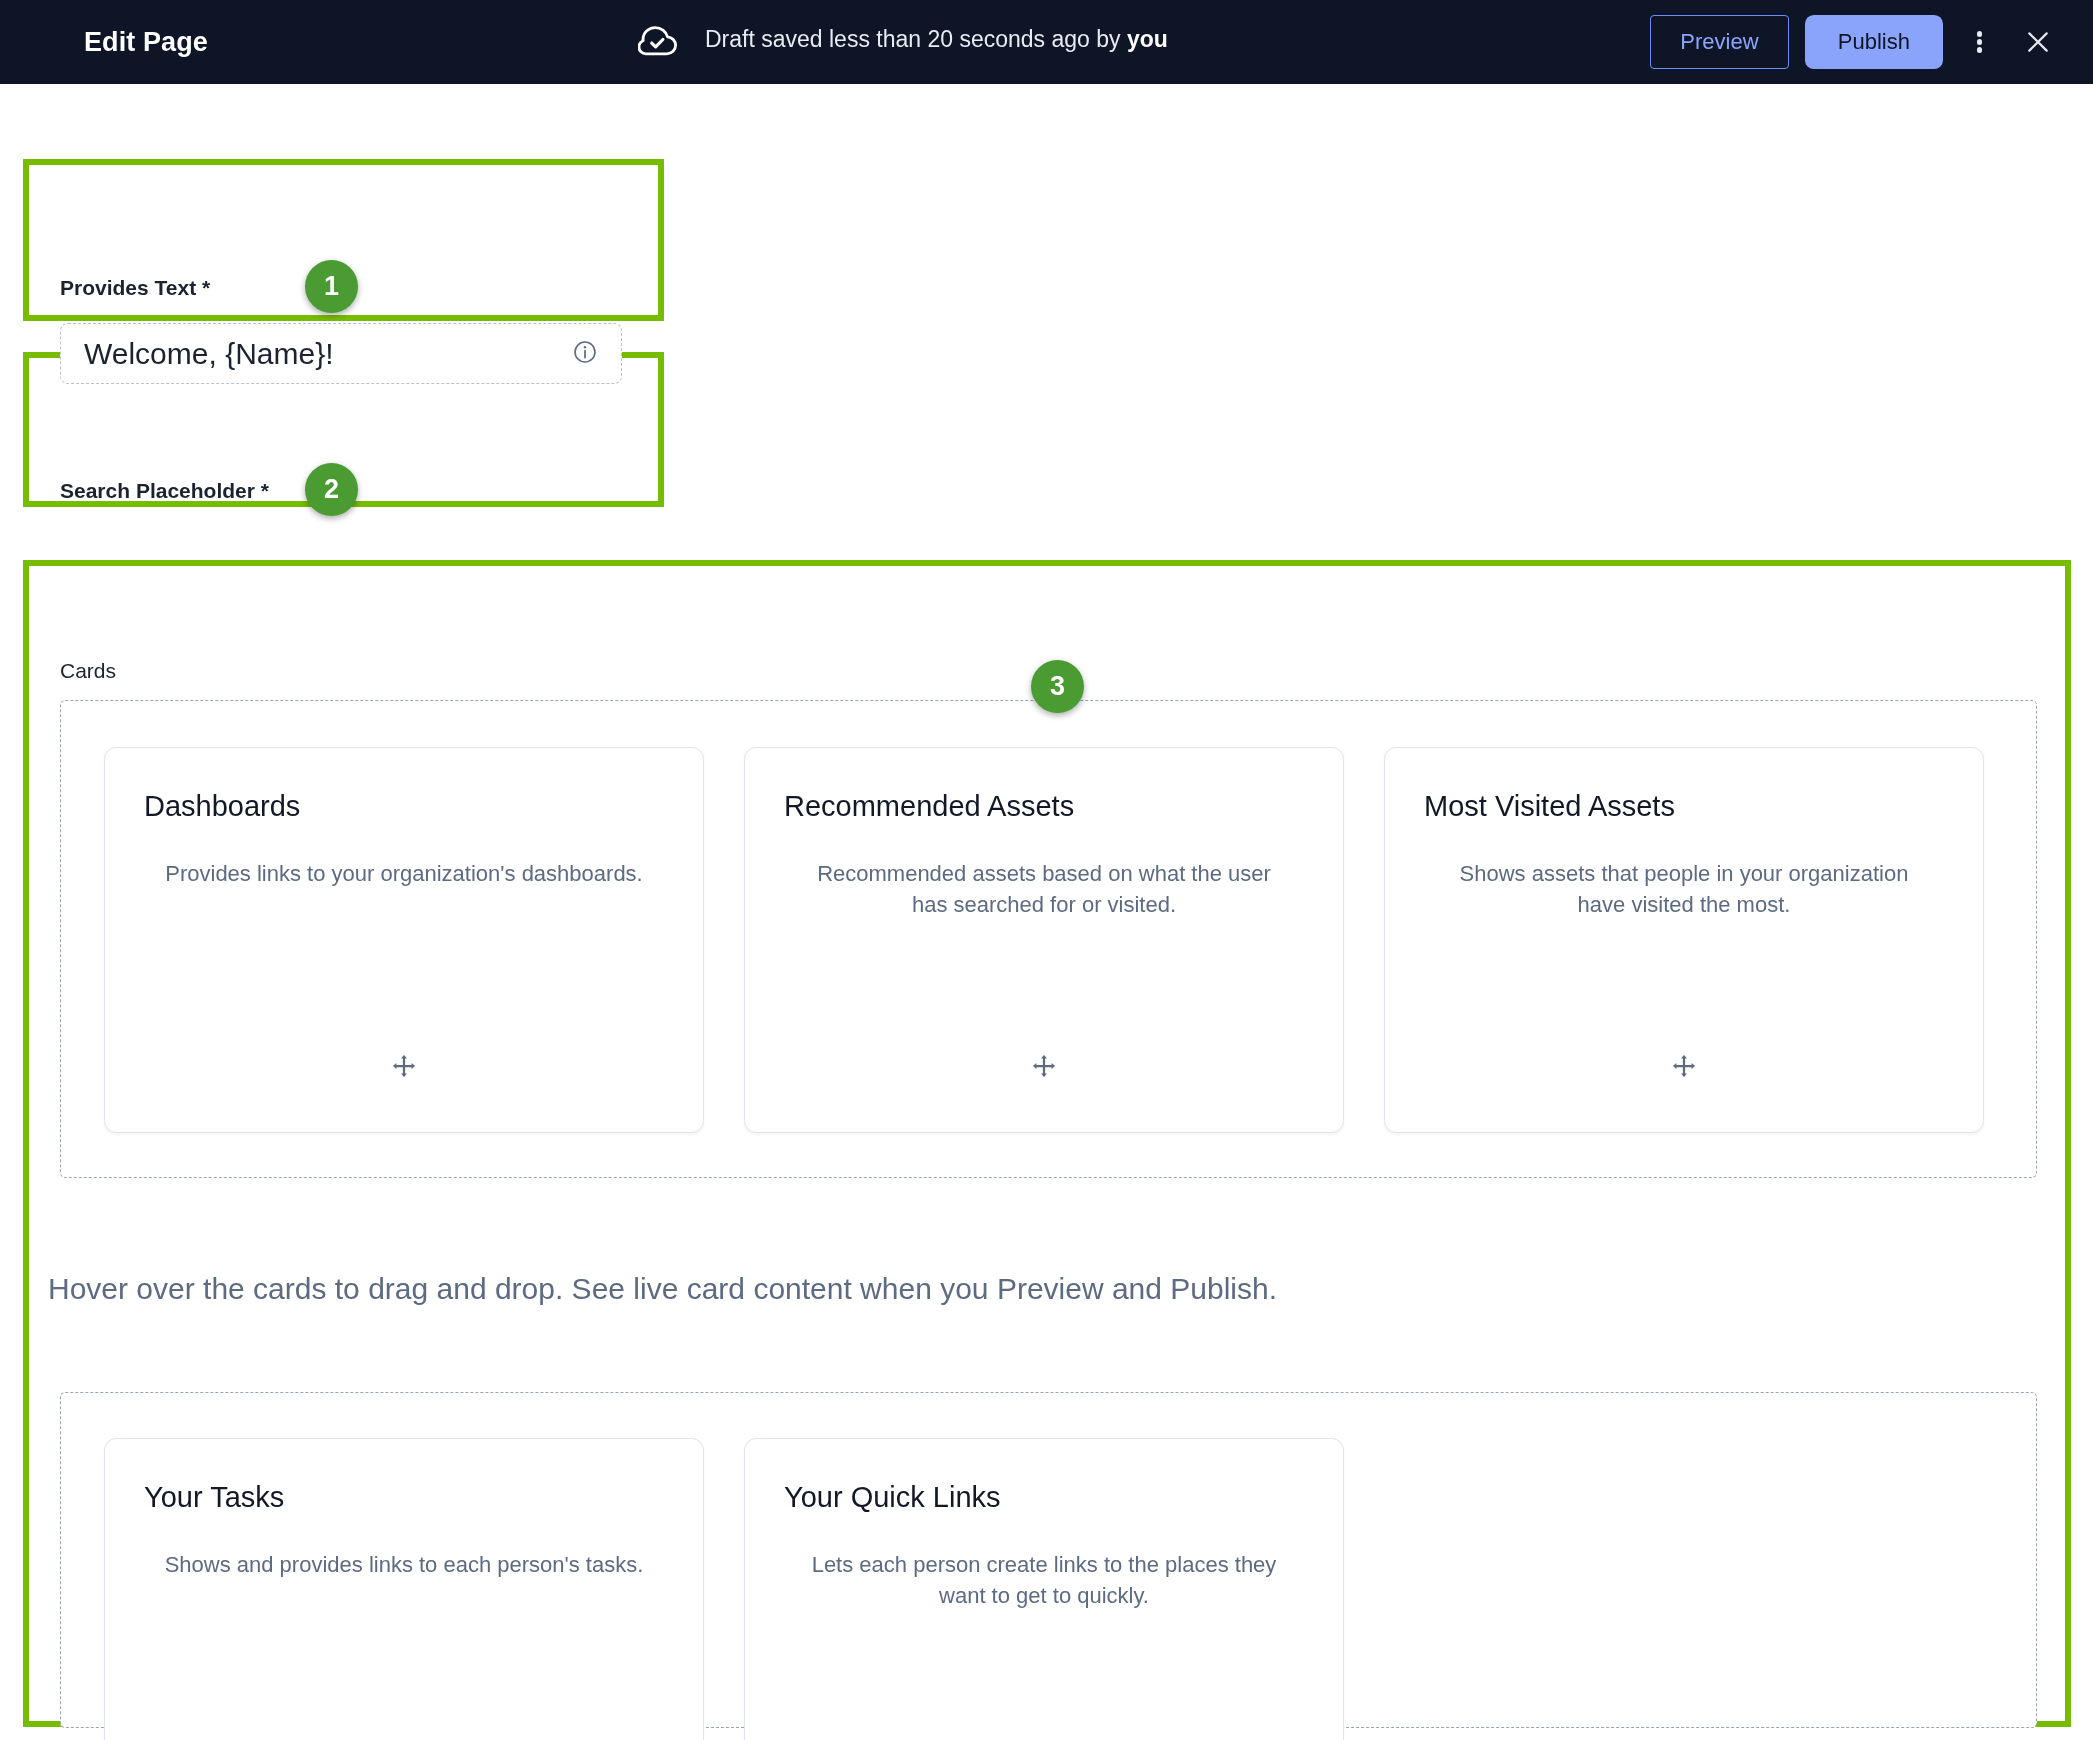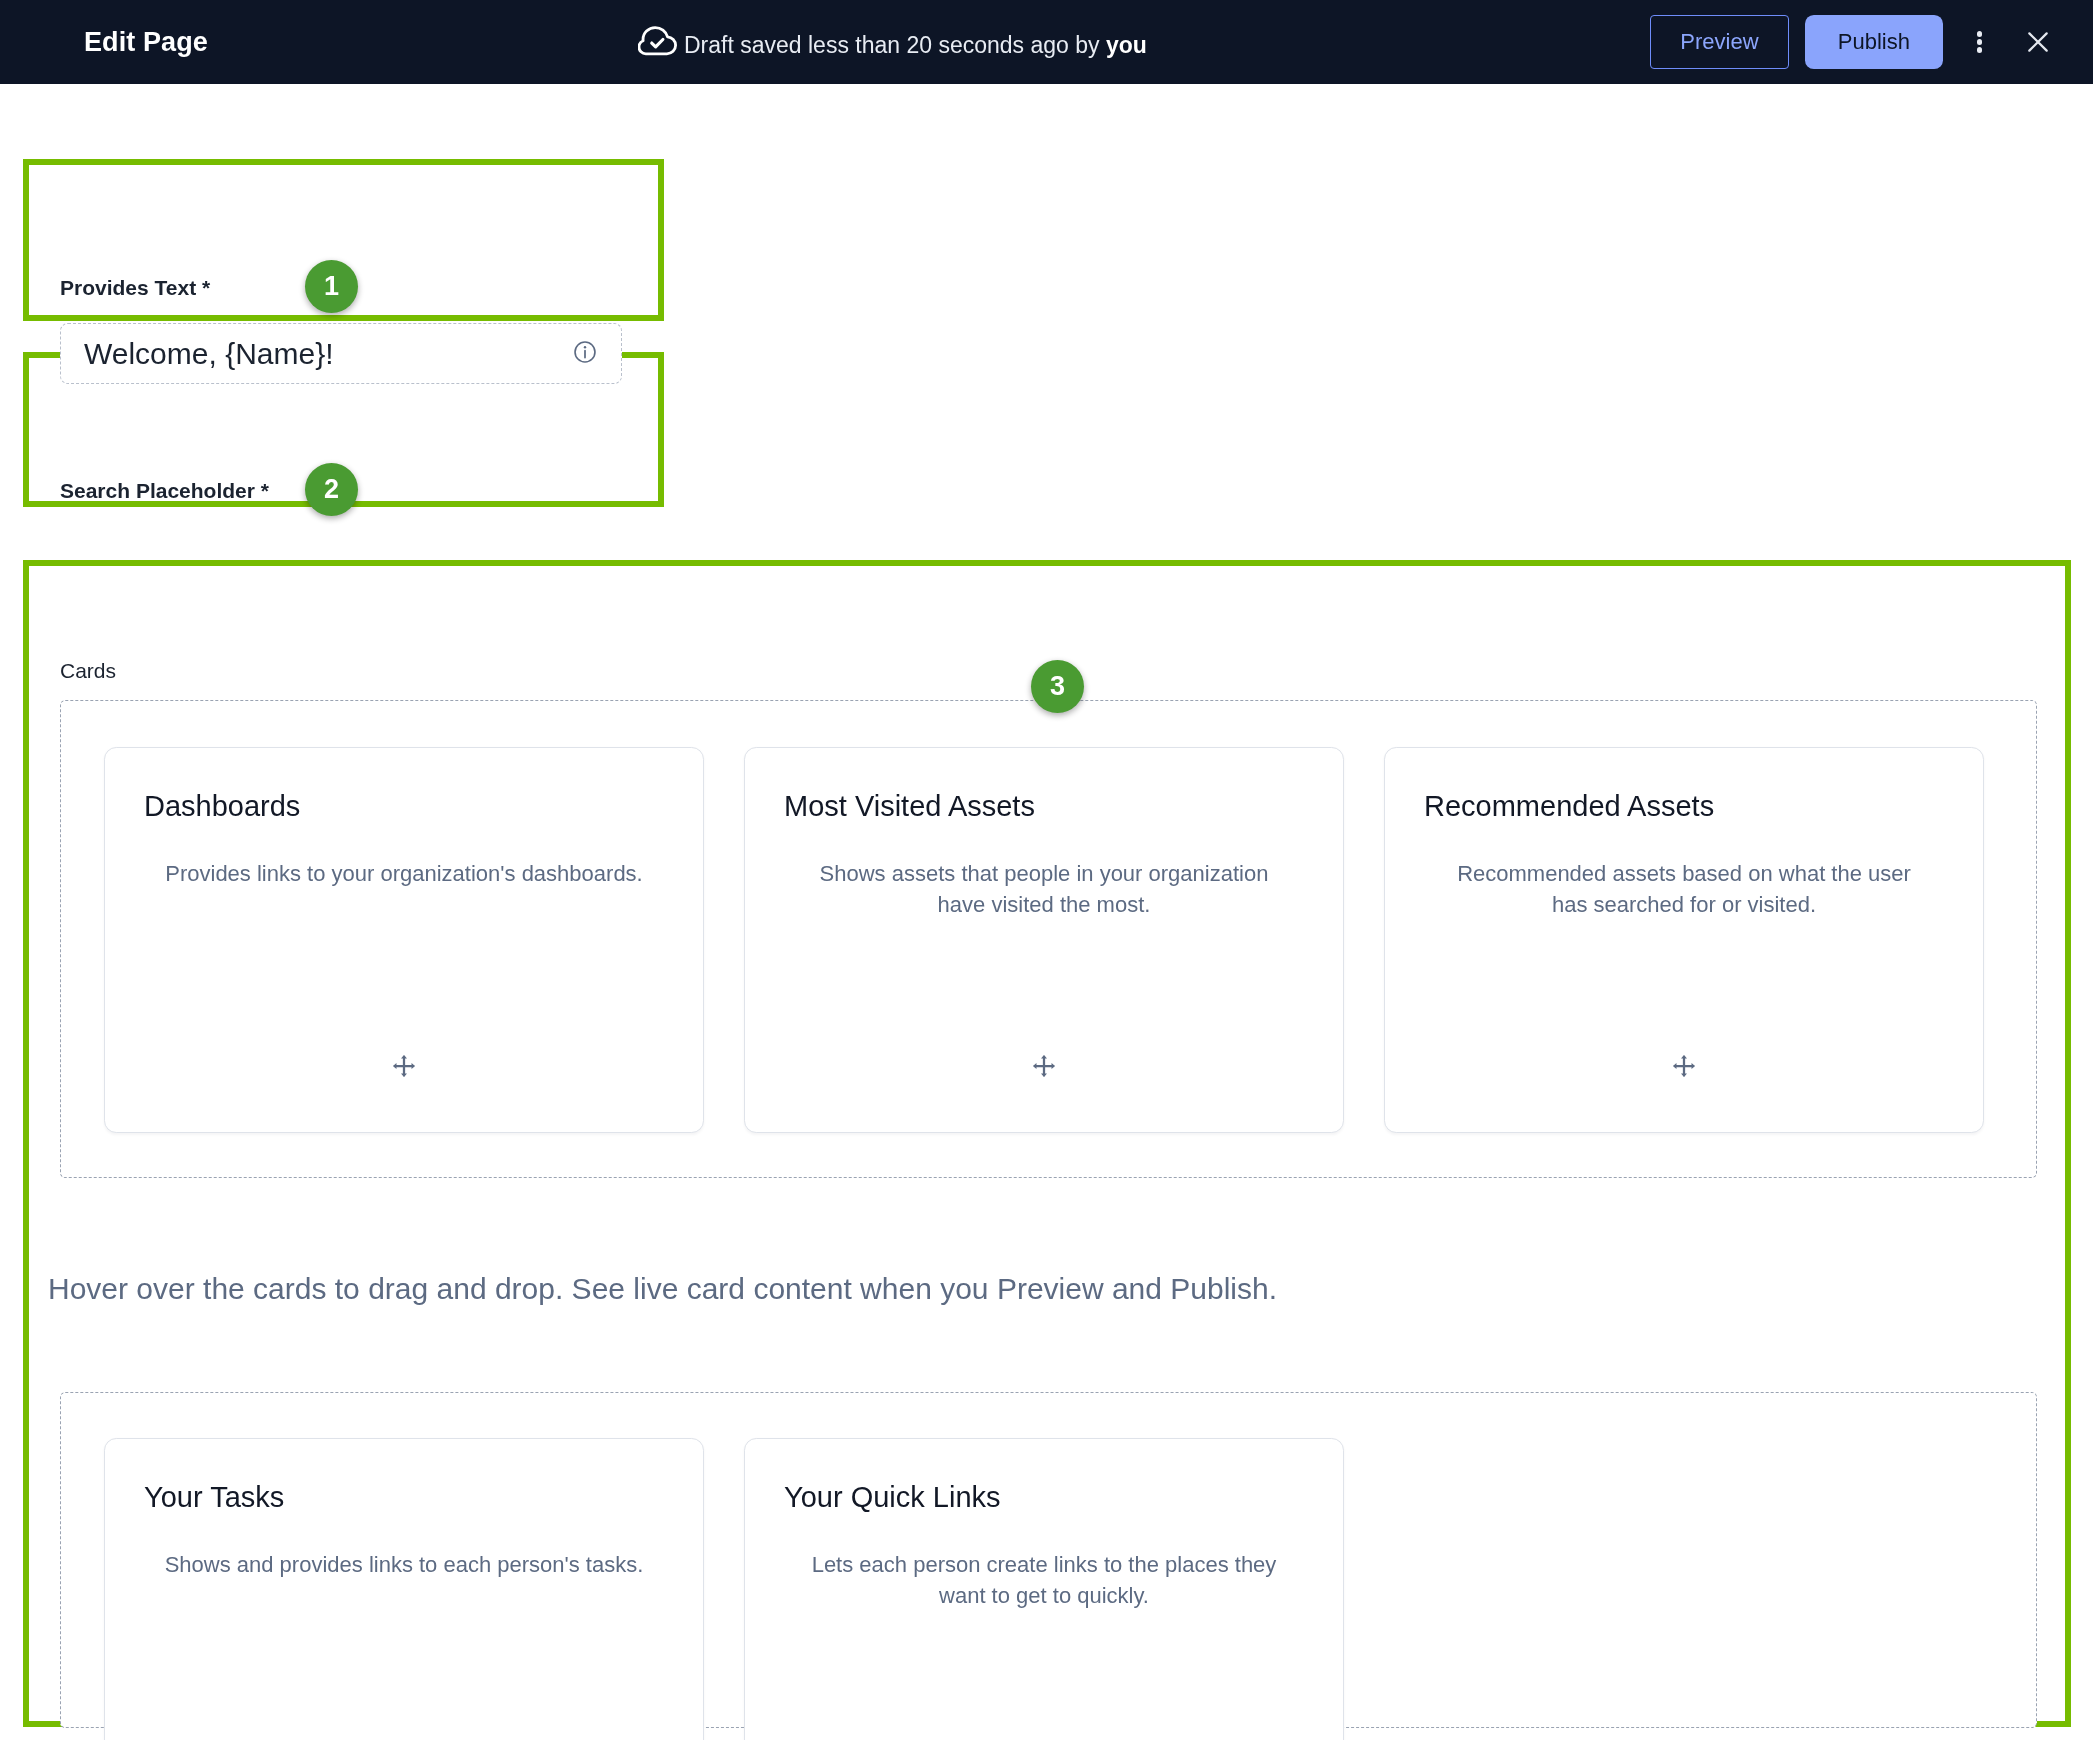--- a/index.html
+++ b/index.html
@@ -27,22 +27,22 @@
     left: 84px;
     font-size: 27px;
     font-weight: 700;
     color: #ffffff;
     letter-spacing: 0.1px;
   }
   .topbar-status {
     position: absolute;
     left: 638px;
     display: flex;
-    align-items: flex-end;
-    gap: 7px;
+    align-items: flex-start;
+    gap: 28px;
   }
   .cloud-icon { display: block; }
   .status-text {
     font-size: 23px;
     color: #e8ecf3;
     white-space: nowrap;
   }
   .status-text b { font-weight: 700; color: #ffffff; }
 
   .topbar-actions {
@@ -315,46 +315,46 @@
           <path d="M12 3.2 L9.6 6 h4.8 z" fill="#5c6a82" stroke="none"></path>
           <path d="M12 20.8 L9.6 18 h4.8 z" fill="#5c6a82" stroke="none"></path>
           <path d="M3.2 12 L6 9.6 v4.8 z" fill="#5c6a82" stroke="none"></path>
           <path d="M20.8 12 L18 9.6 v4.8 z" fill="#5c6a82" stroke="none"></path>
           <path d="M12 4.6 V19.4 M4.6 12 H19.4"></path>
         </svg>
       </div>
     </div>
 
     <div class="card">
+      <div class="card-title">Recommended Assets</div>
+      <div class="card-desc">Recommended assets based on what the user has searched for or visited.</div>
+      <div class="drag-handle">
+        <svg width="30" height="30" viewBox="0 0 24 24" fill="none" stroke="#5c6a82" stroke-width="1.8" stroke-linecap="round" stroke-linejoin="round">
+          <path d="M12 3.2 L9.6 6 h4.8 z" fill="#5c6a82" stroke="none"></path>
+          <path d="M12 20.8 L9.6 18 h4.8 z" fill="#5c6a82" stroke="none"></path>
+          <path d="M3.2 12 L6 9.6 v4.8 z" fill="#5c6a82" stroke="none"></path>
+          <path d="M20.8 12 L18 9.6 v4.8 z" fill="#5c6a82" stroke="none"></path>
+          <path d="M12 4.6 V19.4 M4.6 12 H19.4"></path>
+        </svg>
+      </div>
+    </div>
+
+    <div class="card">
       <div class="card-title">Most Visited Assets</div>
       <div class="card-desc">Shows assets that people in your organization have visited the most.</div>
       <div class="drag-handle">
         <svg width="30" height="30" viewBox="0 0 24 24" fill="none" stroke="#5c6a82" stroke-width="1.8" stroke-linecap="round" stroke-linejoin="round">
           <path d="M12 3.2 L9.6 6 h4.8 z" fill="#5c6a82" stroke="none"></path>
           <path d="M12 20.8 L9.6 18 h4.8 z" fill="#5c6a82" stroke="none"></path>
           <path d="M3.2 12 L6 9.6 v4.8 z" fill="#5c6a82" stroke="none"></path>
           <path d="M20.8 12 L18 9.6 v4.8 z" fill="#5c6a82" stroke="none"></path>
           <path d="M12 4.6 V19.4 M4.6 12 H19.4"></path>
         </svg>
       </div>
     </div>
-
-    <div class="card">
-      <div class="card-title">Recommended Assets</div>
-      <div class="card-desc">Recommended assets based on what the user has searched for or visited.</div>
-      <div class="drag-handle">
-        <svg width="30" height="30" viewBox="0 0 24 24" fill="none" stroke="#5c6a82" stroke-width="1.8" stroke-linecap="round" stroke-linejoin="round">
-          <path d="M12 3.2 L9.6 6 h4.8 z" fill="#5c6a82" stroke="none"></path>
-          <path d="M12 20.8 L9.6 18 h4.8 z" fill="#5c6a82" stroke="none"></path>
-          <path d="M3.2 12 L6 9.6 v4.8 z" fill="#5c6a82" stroke="none"></path>
-          <path d="M20.8 12 L18 9.6 v4.8 z" fill="#5c6a82" stroke="none"></path>
-          <path d="M12 4.6 V19.4 M4.6 12 H19.4"></path>
-        </svg>
-      </div>
-    </div>
   </div>
 
   <div class="hint-text">Hover over the cards to drag and drop. See live card content when you Preview and Publish.</div>
 
   <div class="card-row row-bottom">
     <div class="card">
       <div class="card-title">Your Tasks</div>
       <div class="card-desc">Shows and provides links to each person's tasks.</div>
 
     </div>

